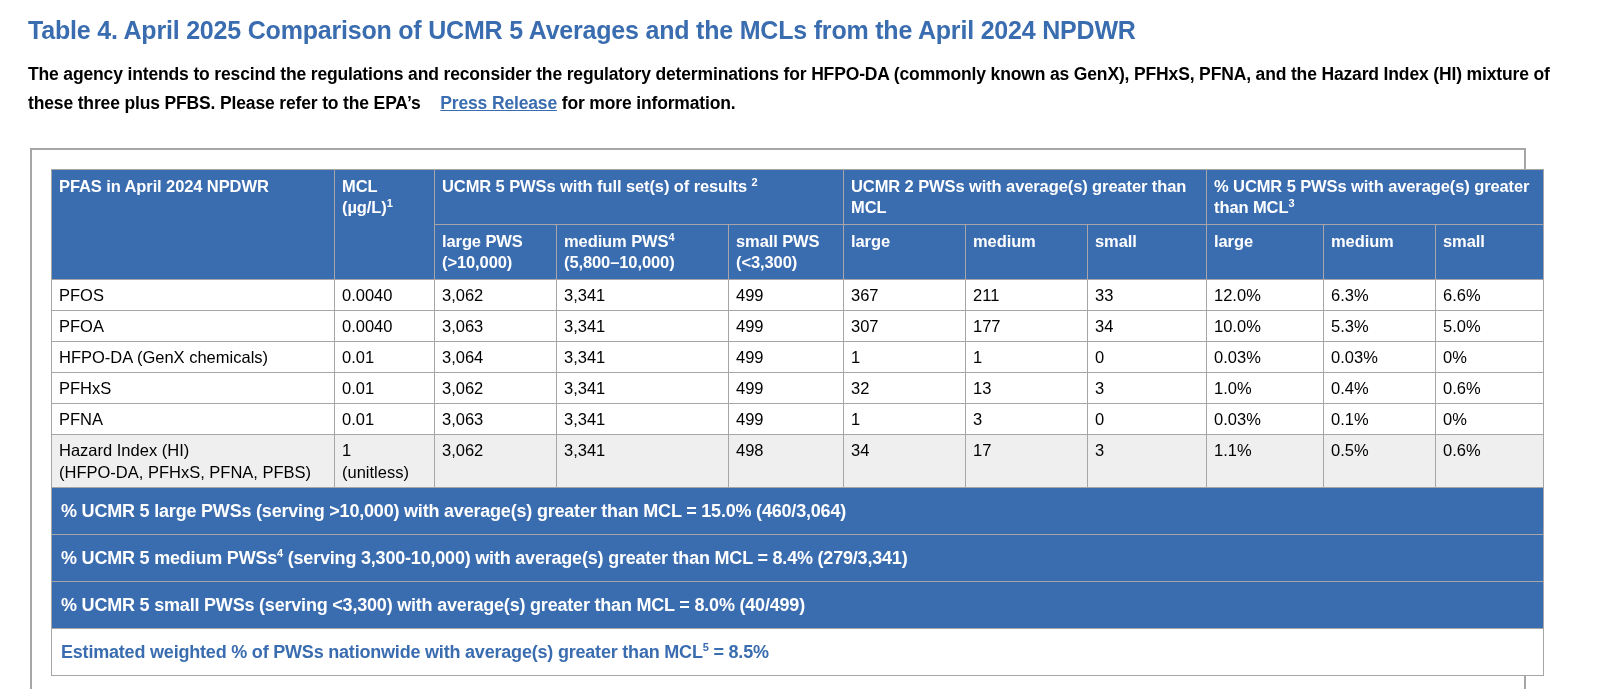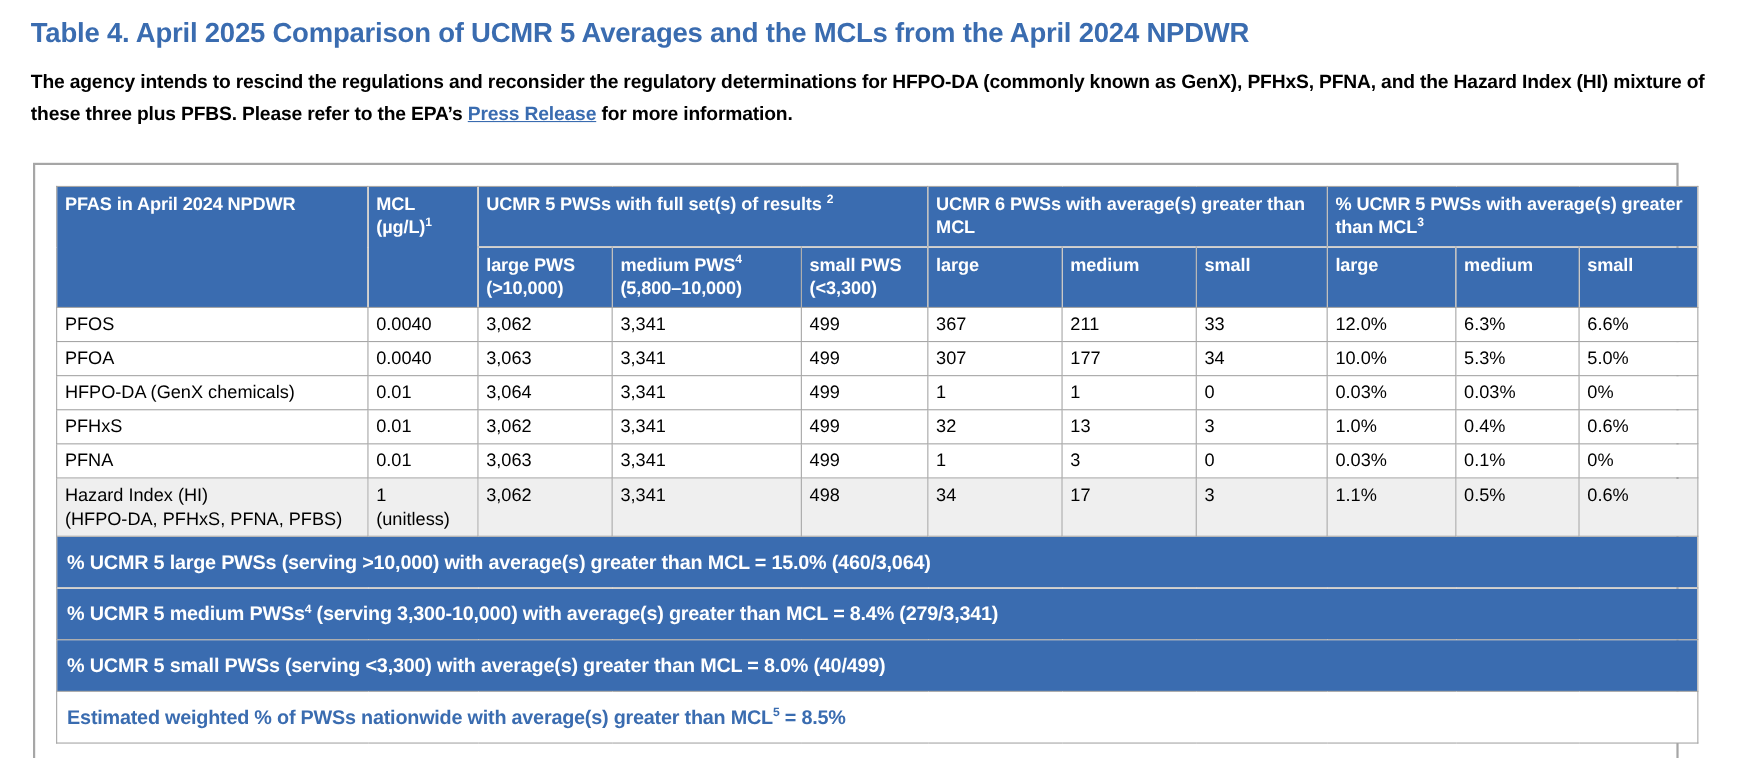--- a/index.html
+++ b/index.html
@@ -41,20 +41,21 @@
     font-size: 17.5px;
     font-weight: bold;
     color: #000000;
     line-height: 29px;
     letter-spacing: -0.15px;
   }
   .subtitle .lnk {
     color: #3A6CB0;
     text-decoration: underline;
     cursor: pointer;
+    margin-left: 15px;
   }
 
   
   .table-wrap {
     position: absolute;
     left: 30px;
     top: 148px;
     width: 1496px;
     border: 2px solid #A6A6A6;
     background: #ffffff;
@@ -144,21 +145,21 @@
           <col class="c7">
           <col class="c8">
           <col class="c9">
           <col class="c10">
       </colgroup>
       <thead>
         <tr>
           <th class="h-pfas" rowspan="2">PFAS in April 2024 NPDWR</th>
           <th class="h-mcl" rowspan="2"><span>MCL</span><br><span>(µg/L)</span><sup>1</sup></th>
           <th colspan="3"><span>UCMR 5 PWSs with full set(s) of results </span><sup>2</sup></th>
-          <th colspan="3">UCMR 6 PWSs with average(s) greater than MCL</th>
+          <th colspan="3">UCMR 2 PWSs with average(s) greater than MCL</th>
           <th colspan="3"><span>% UCMR 5 PWSs with average(s) greater than MCL</span><sup>3</sup></th>
         </tr>
         <tr>
           <th><span>large PWS</span><br><span>(&gt;10,000)</span></th>
           <th><span>medium PWS</span><sup>4</sup><br><span>(5,800–10,000)</span></th>
           <th><span>small PWS</span><br><span>(&lt;3,300)</span></th>
           <th>large</th>
           <th>medium</th>
           <th>small</th>
           <th>large</th>

